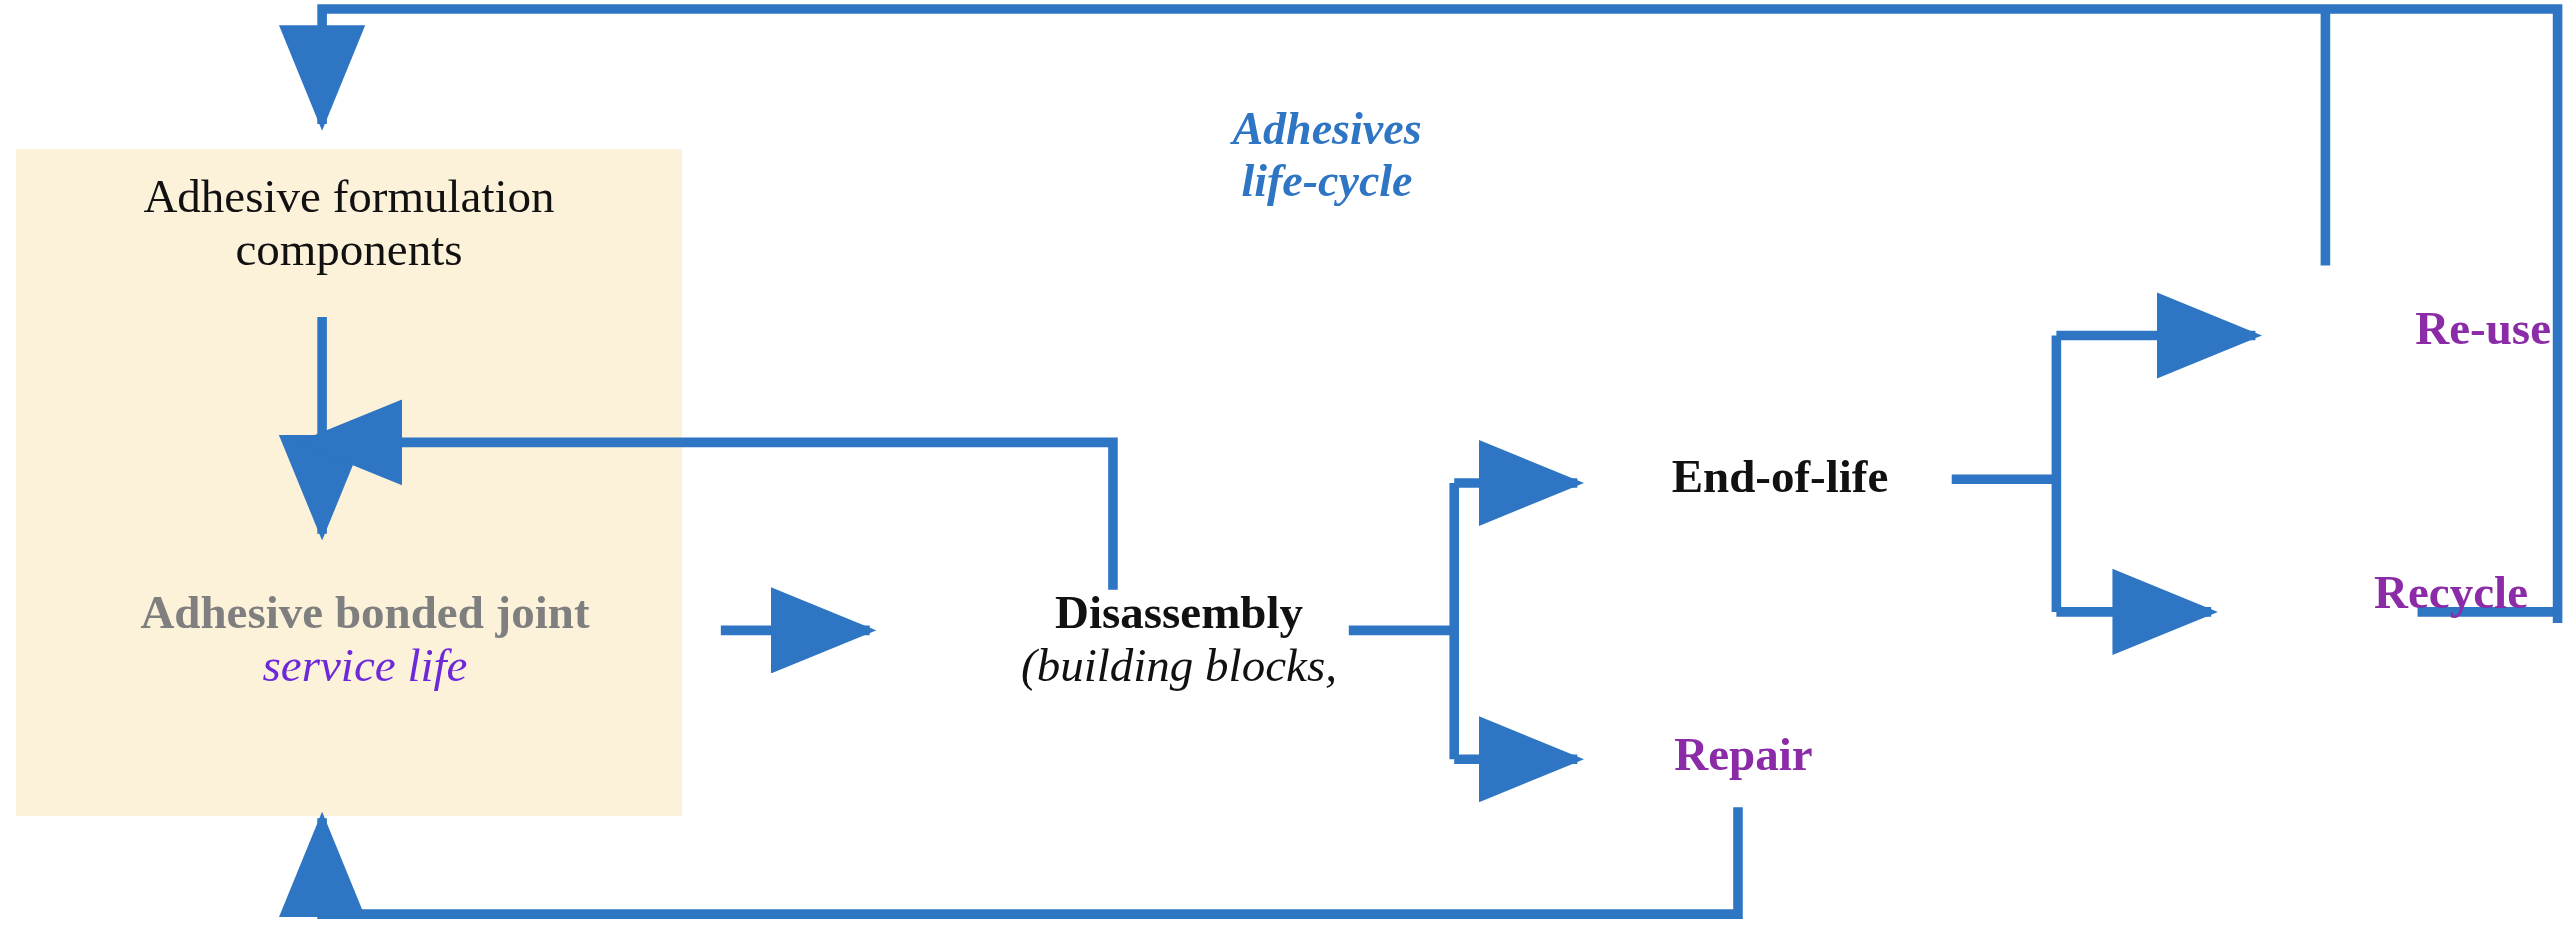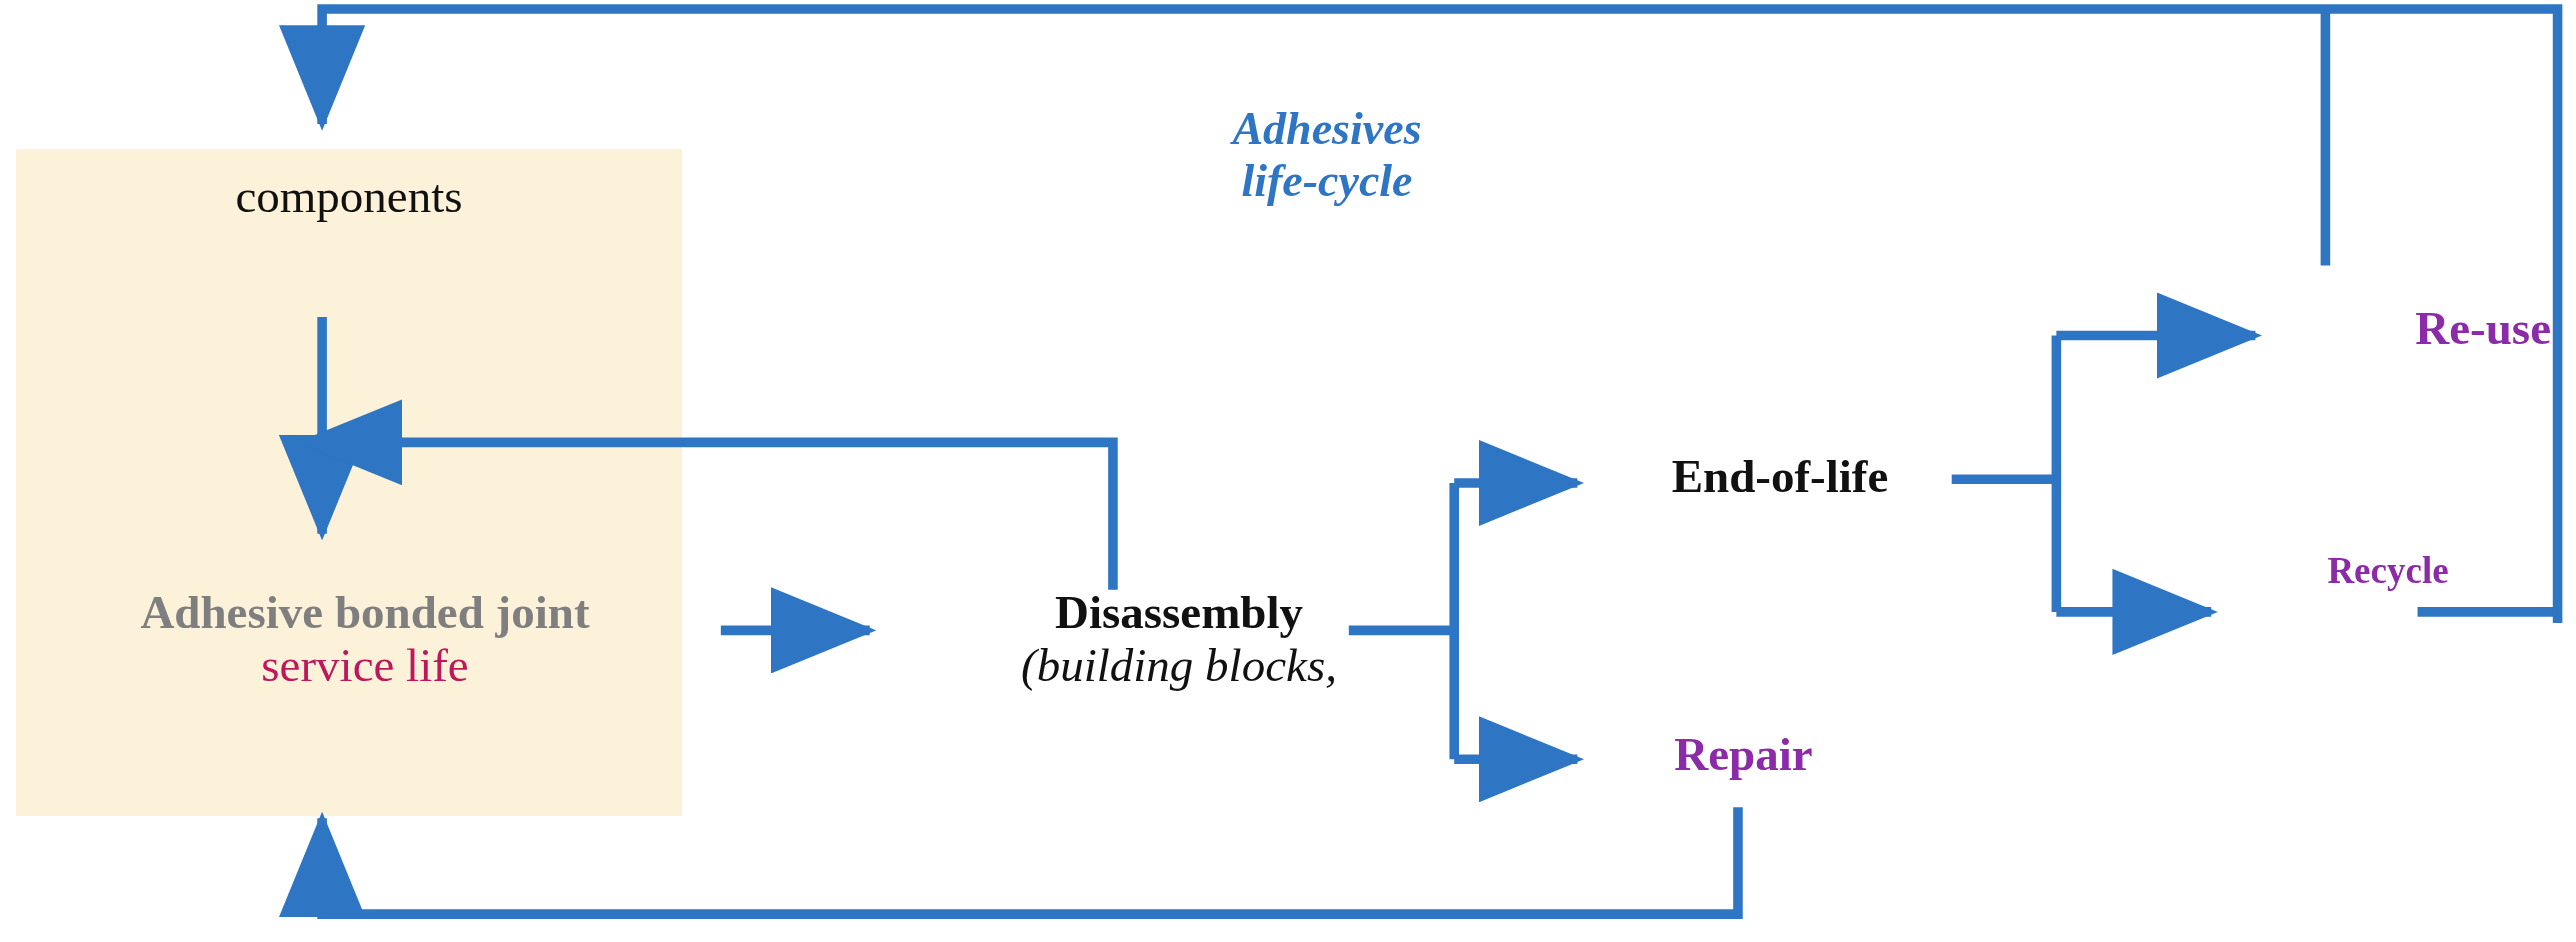--- a/index.html
+++ b/index.html
@@ -4,28 +4,28 @@
 <style>
   html,body{margin:0;padding:0;background:#ffffff;}
   body{width:2576px;height:943px;overflow:hidden;font-family:"Liberation Serif",serif;}
   #stage{position:relative;width:2284px;height:943px;background:#fff;}
   #wires{position:absolute;left:0;top:0;width:2576px;height:943px;}
   .node{position:absolute;text-align:center;line-height:1.13;white-space:nowrap;}
   .beige-box{position:absolute;left:16px;top:149px;width:666px;height:667px;background:#FCF2DA;}
   .n-formulation{left:16px;top:170px;width:666px;font-size:47px;color:#111;white-space:normal;}
   .n-abj{left:32px;top:586px;width:666px;font-size:47px;}
   .n-abj .l1,.n-abj .l2{font-weight:bold;color:#7F7F7F;}
-  .n-abj .l3{color:#be185d;}
+  .n-abj .l3{font-style:italic;color:#6d28d9;}
   .n-disassembly{left:899px;top:586px;width:560px;font-size:47px;color:#111;}
   .n-disassembly .l1{font-weight:bold;}
   .n-disassembly .l2,.n-disassembly .l3{font-style:italic;}
   .n-eol{left:1607px;top:450px;width:346px;font-size:47px;color:#111;font-weight:bold;}
   .n-repair{left:1607px;top:728px;width:273px;font-size:47px;font-weight:bold;color:#8B2BA8;}
   .n-reuse{left:2300px;top:302px;width:251px;font-size:47px;font-weight:bold;color:#8B2BA8;text-align:right;}
-  .n-recycle{left:2248px;top:550px;width:280px;font-size:37px;font-weight:bold;color:#8B2BA8;text-align:center;}
+  .n-recycle{left:2248px;top:566px;width:280px;font-size:47px;font-weight:bold;color:#8B2BA8;text-align:right;}
   .n-title{left:1165px;top:103px;width:324px;font-size:46px;font-weight:bold;font-style:italic;color:#2E75C4;}
 </style>
 </head>
 <body>
 
 <div id="stage">
 
   <div class="beige-box"></div>
 
   <svg id="wires" viewBox="0 0 3495 1279">
@@ -61,20 +61,21 @@
       <path d="M2358,1095 L2358,1240 L437,1240 L437,1110" marker-end="url(#ah)"></path>
     </g>
   </svg>
 
   <div class="node n-title">
     <div class="l1">Adhesives</div>
     <div class="l2">life-cycle</div>
   </div>
 
   <div class="node n-formulation">
+    <div class="l1">Adhesive formulation</div>
     <div class="l2">components</div>
   </div>
 
   <div class="node n-abj">
     <div class="l1">Adhesive bonded joint</div>
     <div class="l3">service life</div>
   </div>
 
   <div class="node n-disassembly">
     <div class="l1">Disassembly</div>

